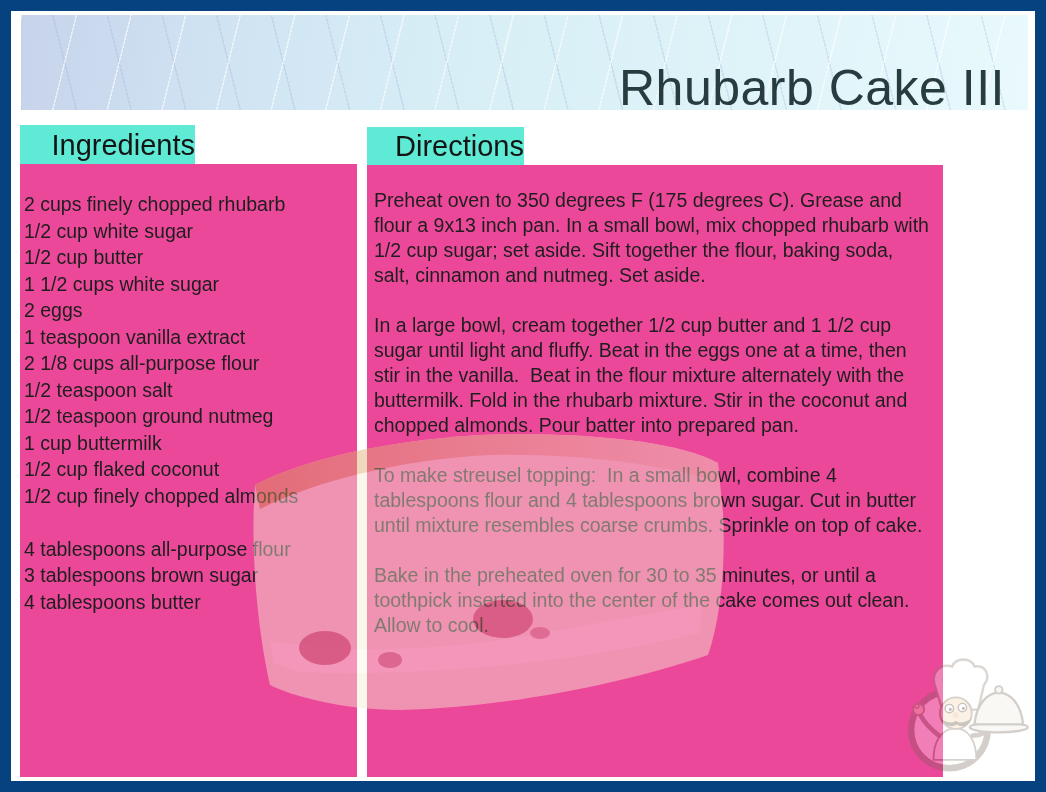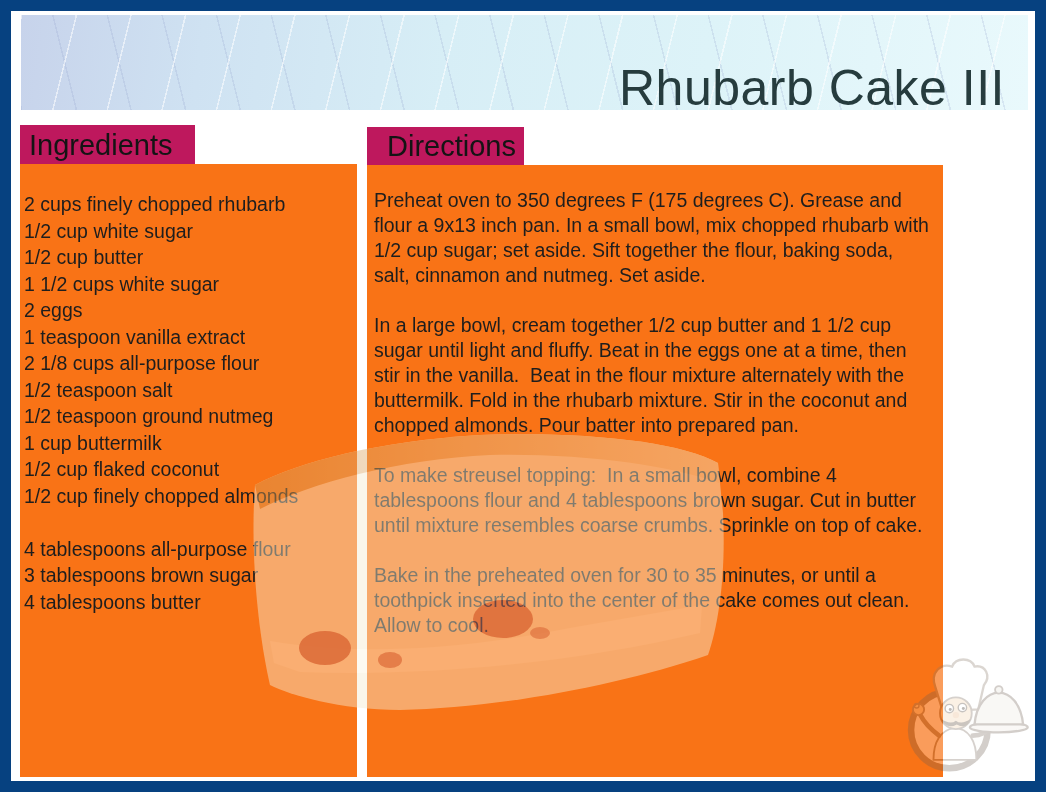--- a/index.html
+++ b/index.html
@@ -15,25 +15,25 @@
     background:
       repeating-linear-gradient(104deg, rgba(255,255,255,0.55) 0 1.5px, rgba(255,255,255,0) 1.5px 53px),
       repeating-linear-gradient(76deg, rgba(140,155,200,0.20) 0 1.5px, rgba(255,255,255,0) 1.5px 53px),
       linear-gradient(97deg,#c7d3eb 0%,#cfe2f2 18%,#d7eef6 42%,#ddf3f8 68%,#e9f9fc 100%);
   }
   .page-title{
     position:absolute;right:41px;top:59px;z-index:2;
     font-size:50px;color:#263c3e;letter-spacing:0.5px;white-space:nowrap;
   }
   .heading-box{
-    position:absolute;background:#be185d;color:#141414;font-size:29px;z-index:2;
+    position:absolute;background:#5eead4;color:#141414;font-size:29px;z-index:2;text-align:right;
   }
   .ingredients-heading{left:20px;top:125px;width:175px;height:39px;line-height:40px;padding-left:9px;box-sizing:border-box;}
   .directions-heading{left:367px;top:127px;width:157px;height:38px;line-height:39px;padding-left:20px;box-sizing:border-box;}
-  .panel{position:absolute;background:#f97316;z-index:1;box-sizing:border-box;}
+  .panel{position:absolute;background:#ec4899;z-index:1;box-sizing:border-box;}
   .ingredients-panel{left:20px;top:164px;width:337px;height:613px;padding:27px 4px 0 4px;}
   .directions-panel{left:367px;top:165px;width:576px;height:612px;padding:23px 10px 0 7px;}
   .ing-list{font-size:19.5px;line-height:26.5px;color:#1e1e1e;}
   .ing-item{white-space:nowrap;}
   .topping-group{margin-top:26.5px;}
   .dir-par{
     font-size:19.5px;line-height:25px;color:#1e1e1e;margin:0 0 25px 0;white-space:pre-wrap;
   }
   .cake-watermark{position:absolute;left:240px;top:423px;width:495px;height:295px;z-index:5;opacity:0.45;pointer-events:none;}
   .chef-logo{position:absolute;left:898px;top:652px;width:140px;height:128px;z-index:4;opacity:0.30;pointer-events:none;}

